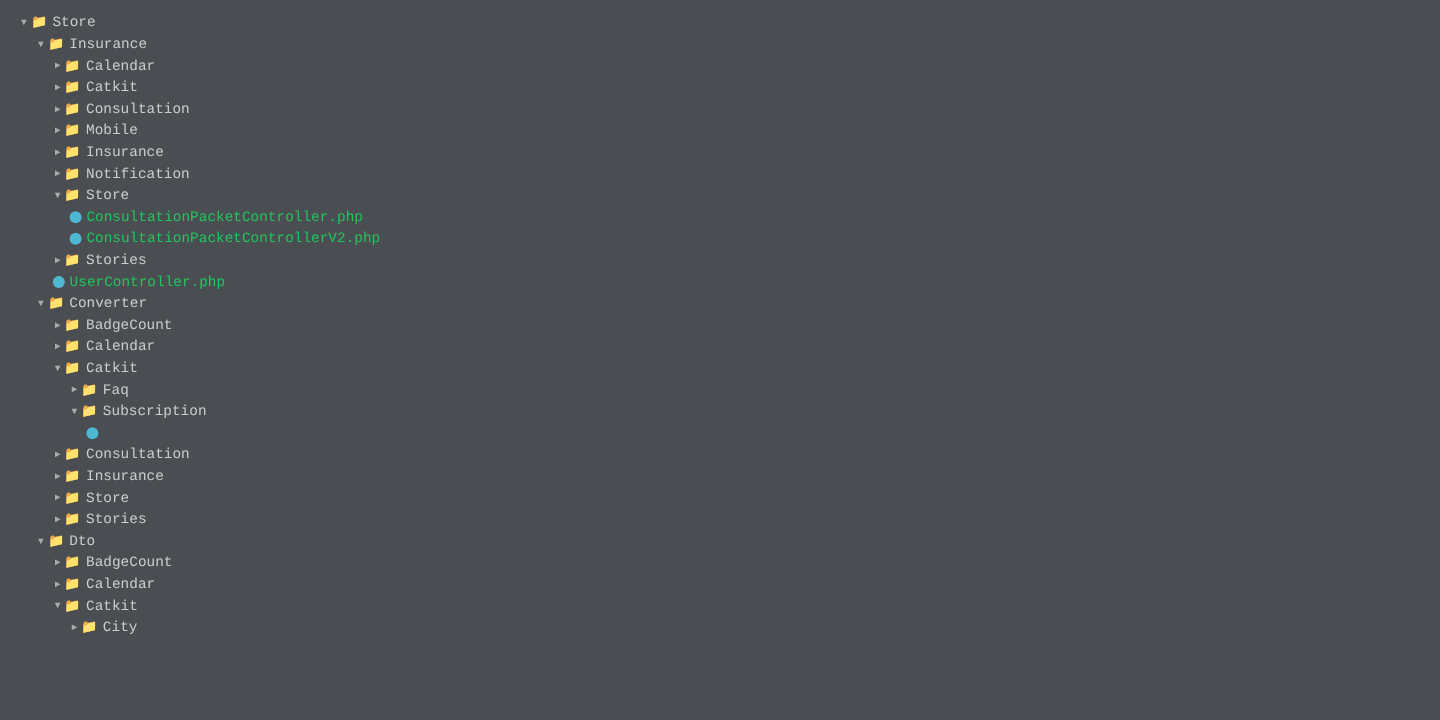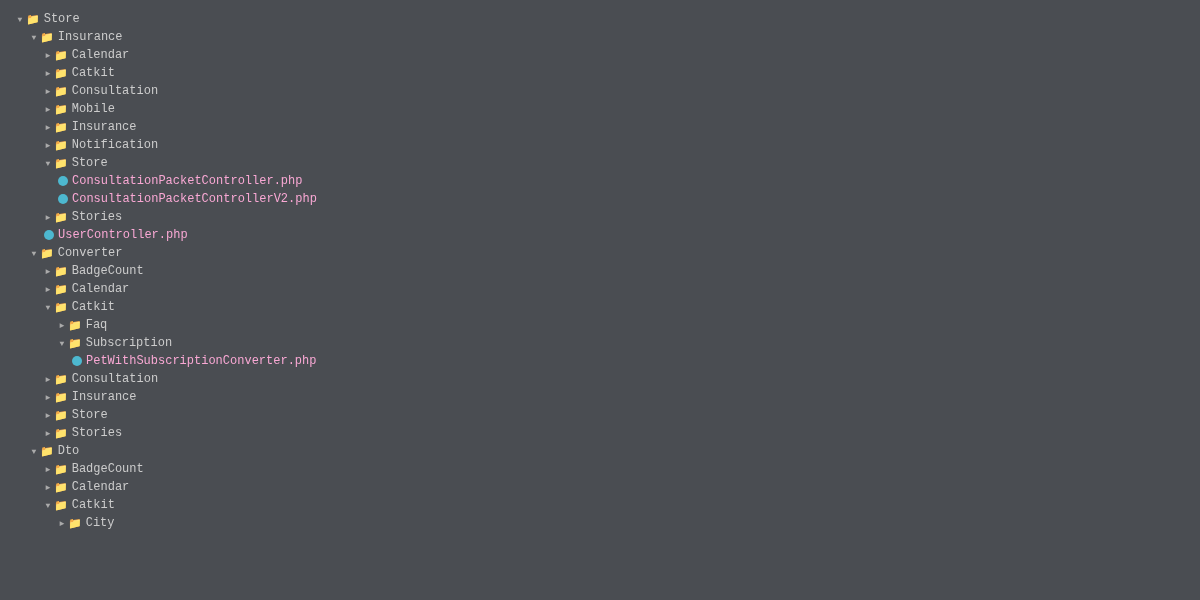--- a/index.html
+++ b/index.html
@@ -40,21 +40,21 @@
       border-radius: 50%;
       background-color: #4db8d0;
       margin-right: 4px;
       margin-left: 2px;
       flex-shrink: 0;
     }
     .item-label {
       color: #cccccc;
     }
     .file-label {
-      color: #f9a8d4;
+      color: #22c55e;
     }
   </style>
 </head>
 <body>
 
 <div class="tree-container">
 <div class="tree-item">
       <span class="indent" style="width: 14px;"></span>
       <span class="arrow" style="font-size: 8px;">▼</span>
       <span style="margin-right: 4px; font-size: 11px;">📁</span>
@@ -161,21 +161,20 @@
     </div>
     <div class="tree-item">
       <span class="indent" style="width: 56px;"></span>
       <span class="arrow" style="font-size: 8px;">▼</span>
       <span style="margin-right: 4px; font-size: 11px;">📁</span>
       <span class="item-label">Subscription</span>
     </div>
     <div class="tree-item">
       <span class="indent" style="width: 70px;"></span>
       <span class="file-icon"></span>
-      <span class="file-label">PetWithSubscriptionConverter.php</span>
     </div>
     <div class="tree-item">
       <span class="indent" style="width: 42px;"></span>
       <span class="arrow" style="font-size: 8px;">►</span>
       <span style="margin-right: 4px; font-size: 11px;">📁</span>
       <span class="item-label">Consultation</span>
     </div>
     <div class="tree-item">
       <span class="indent" style="width: 42px;"></span>
       <span class="arrow" style="font-size: 8px;">►</span>

